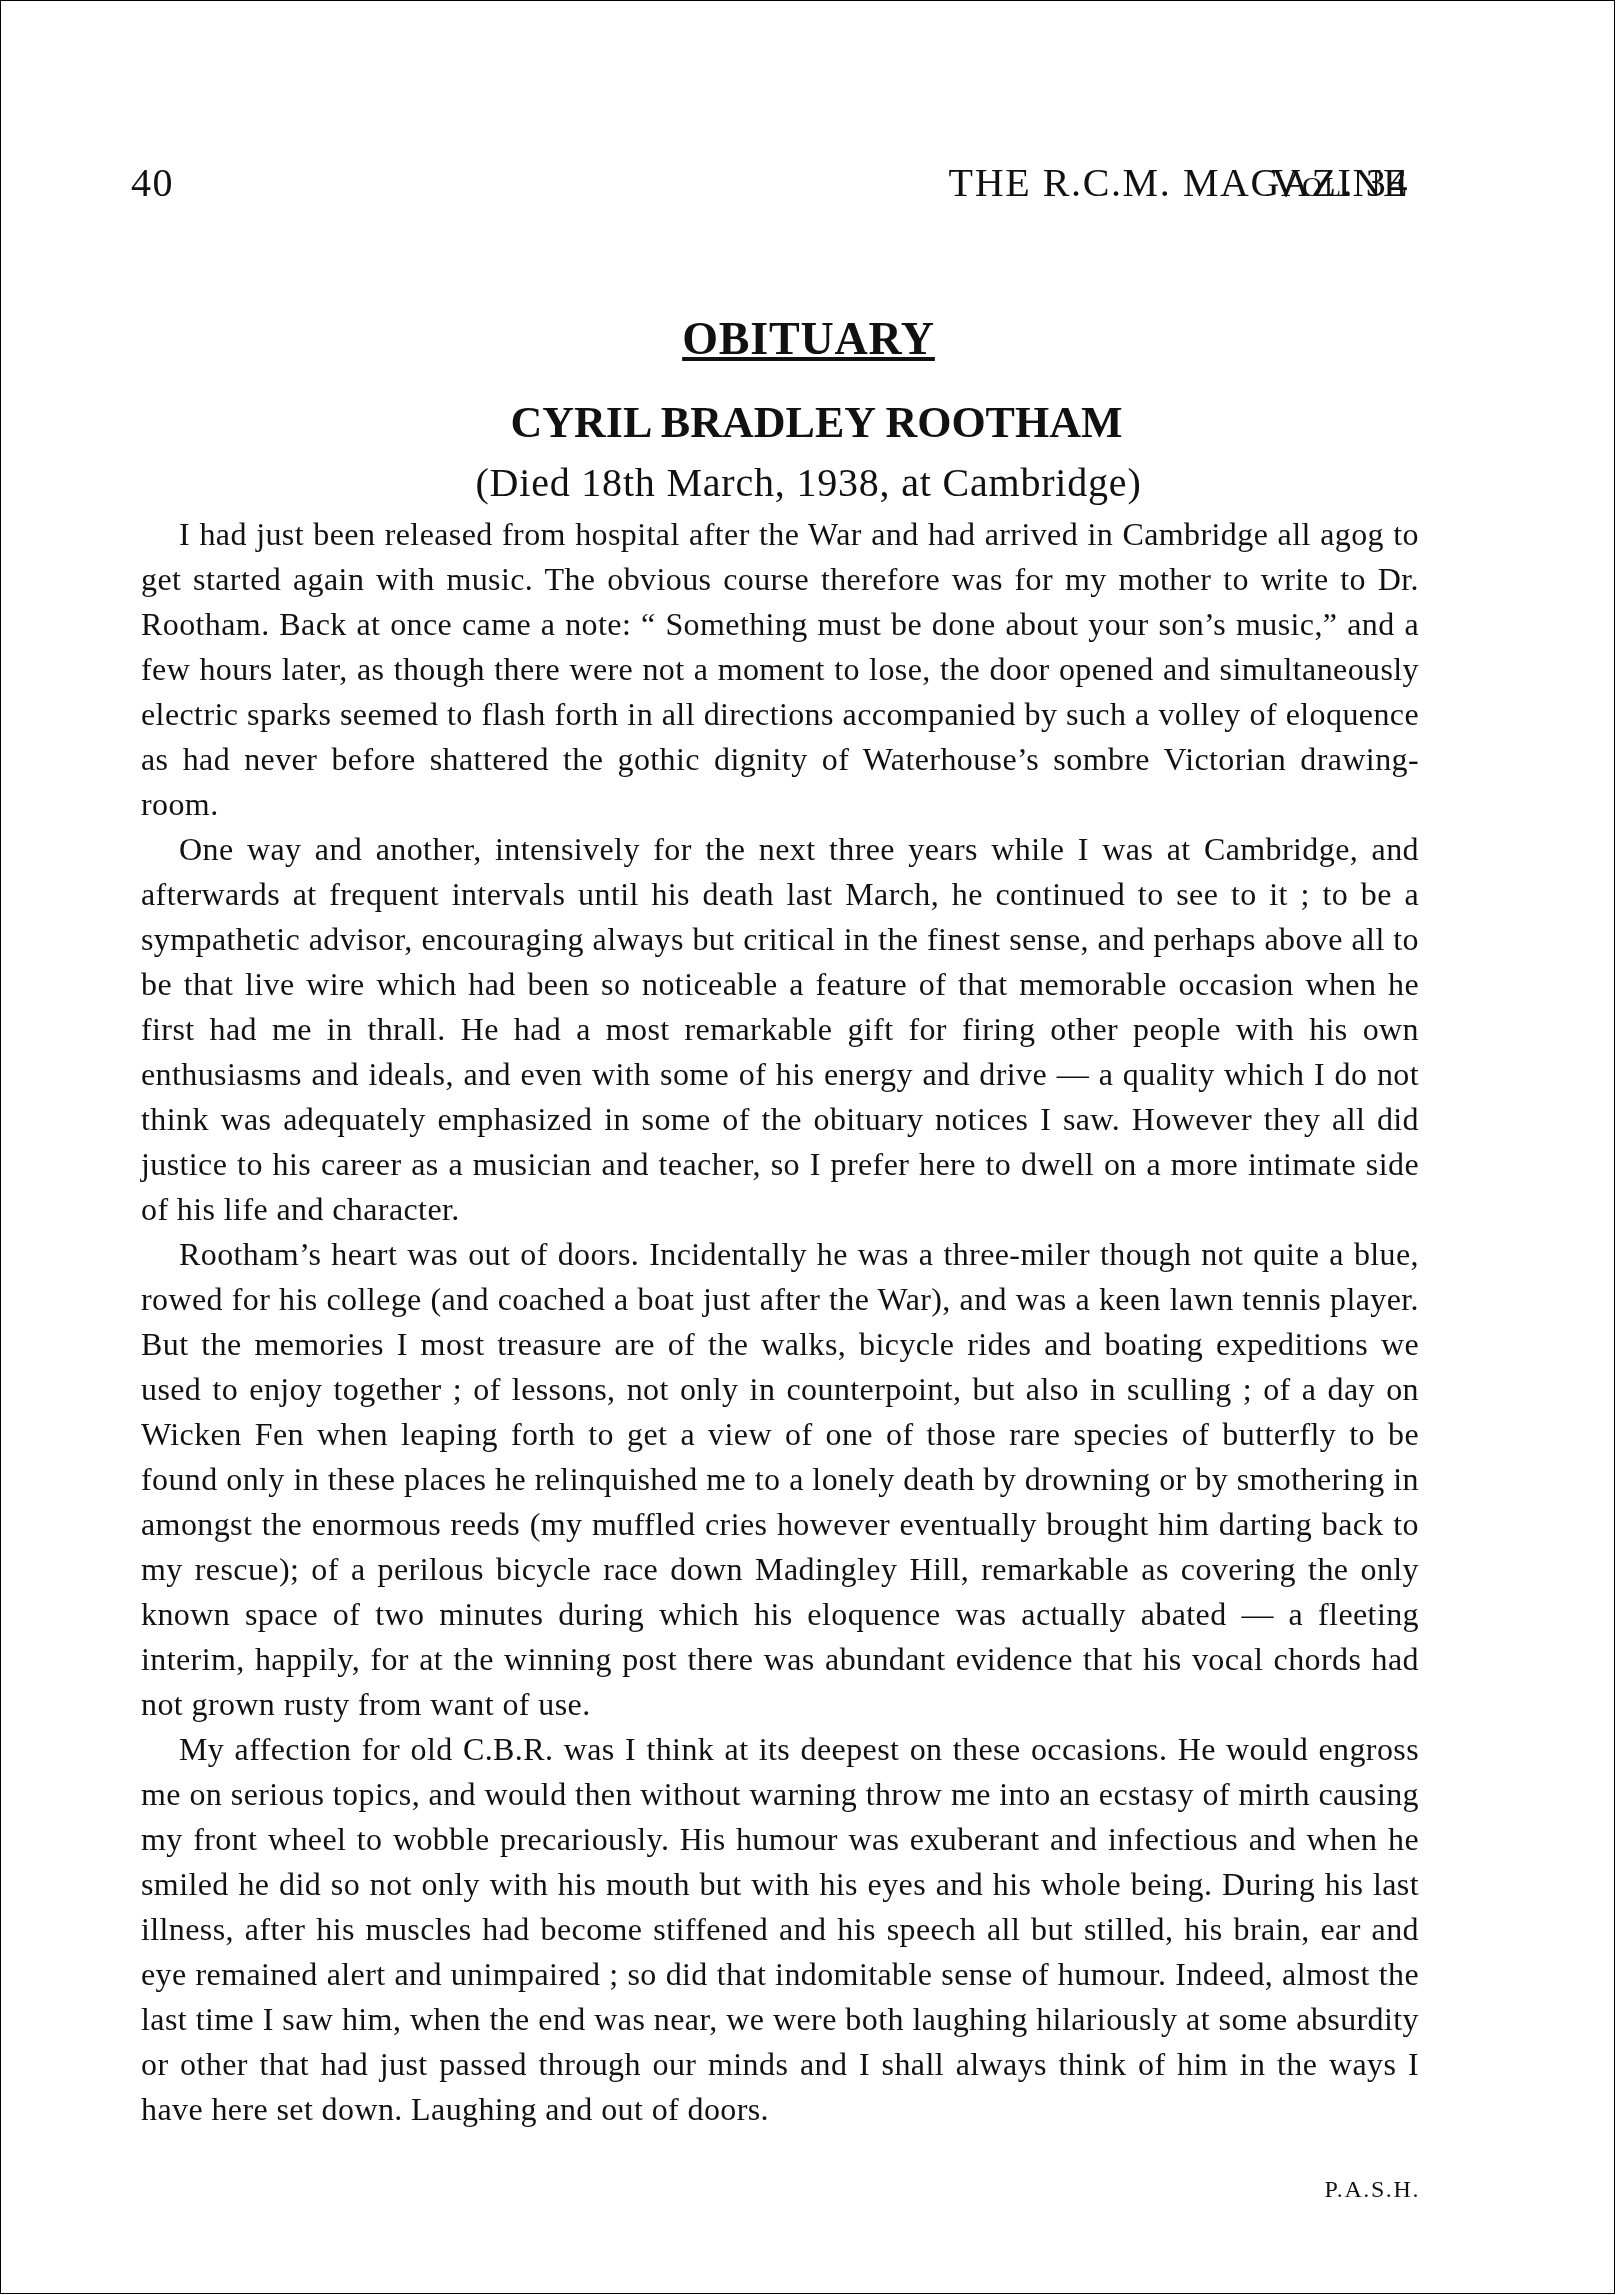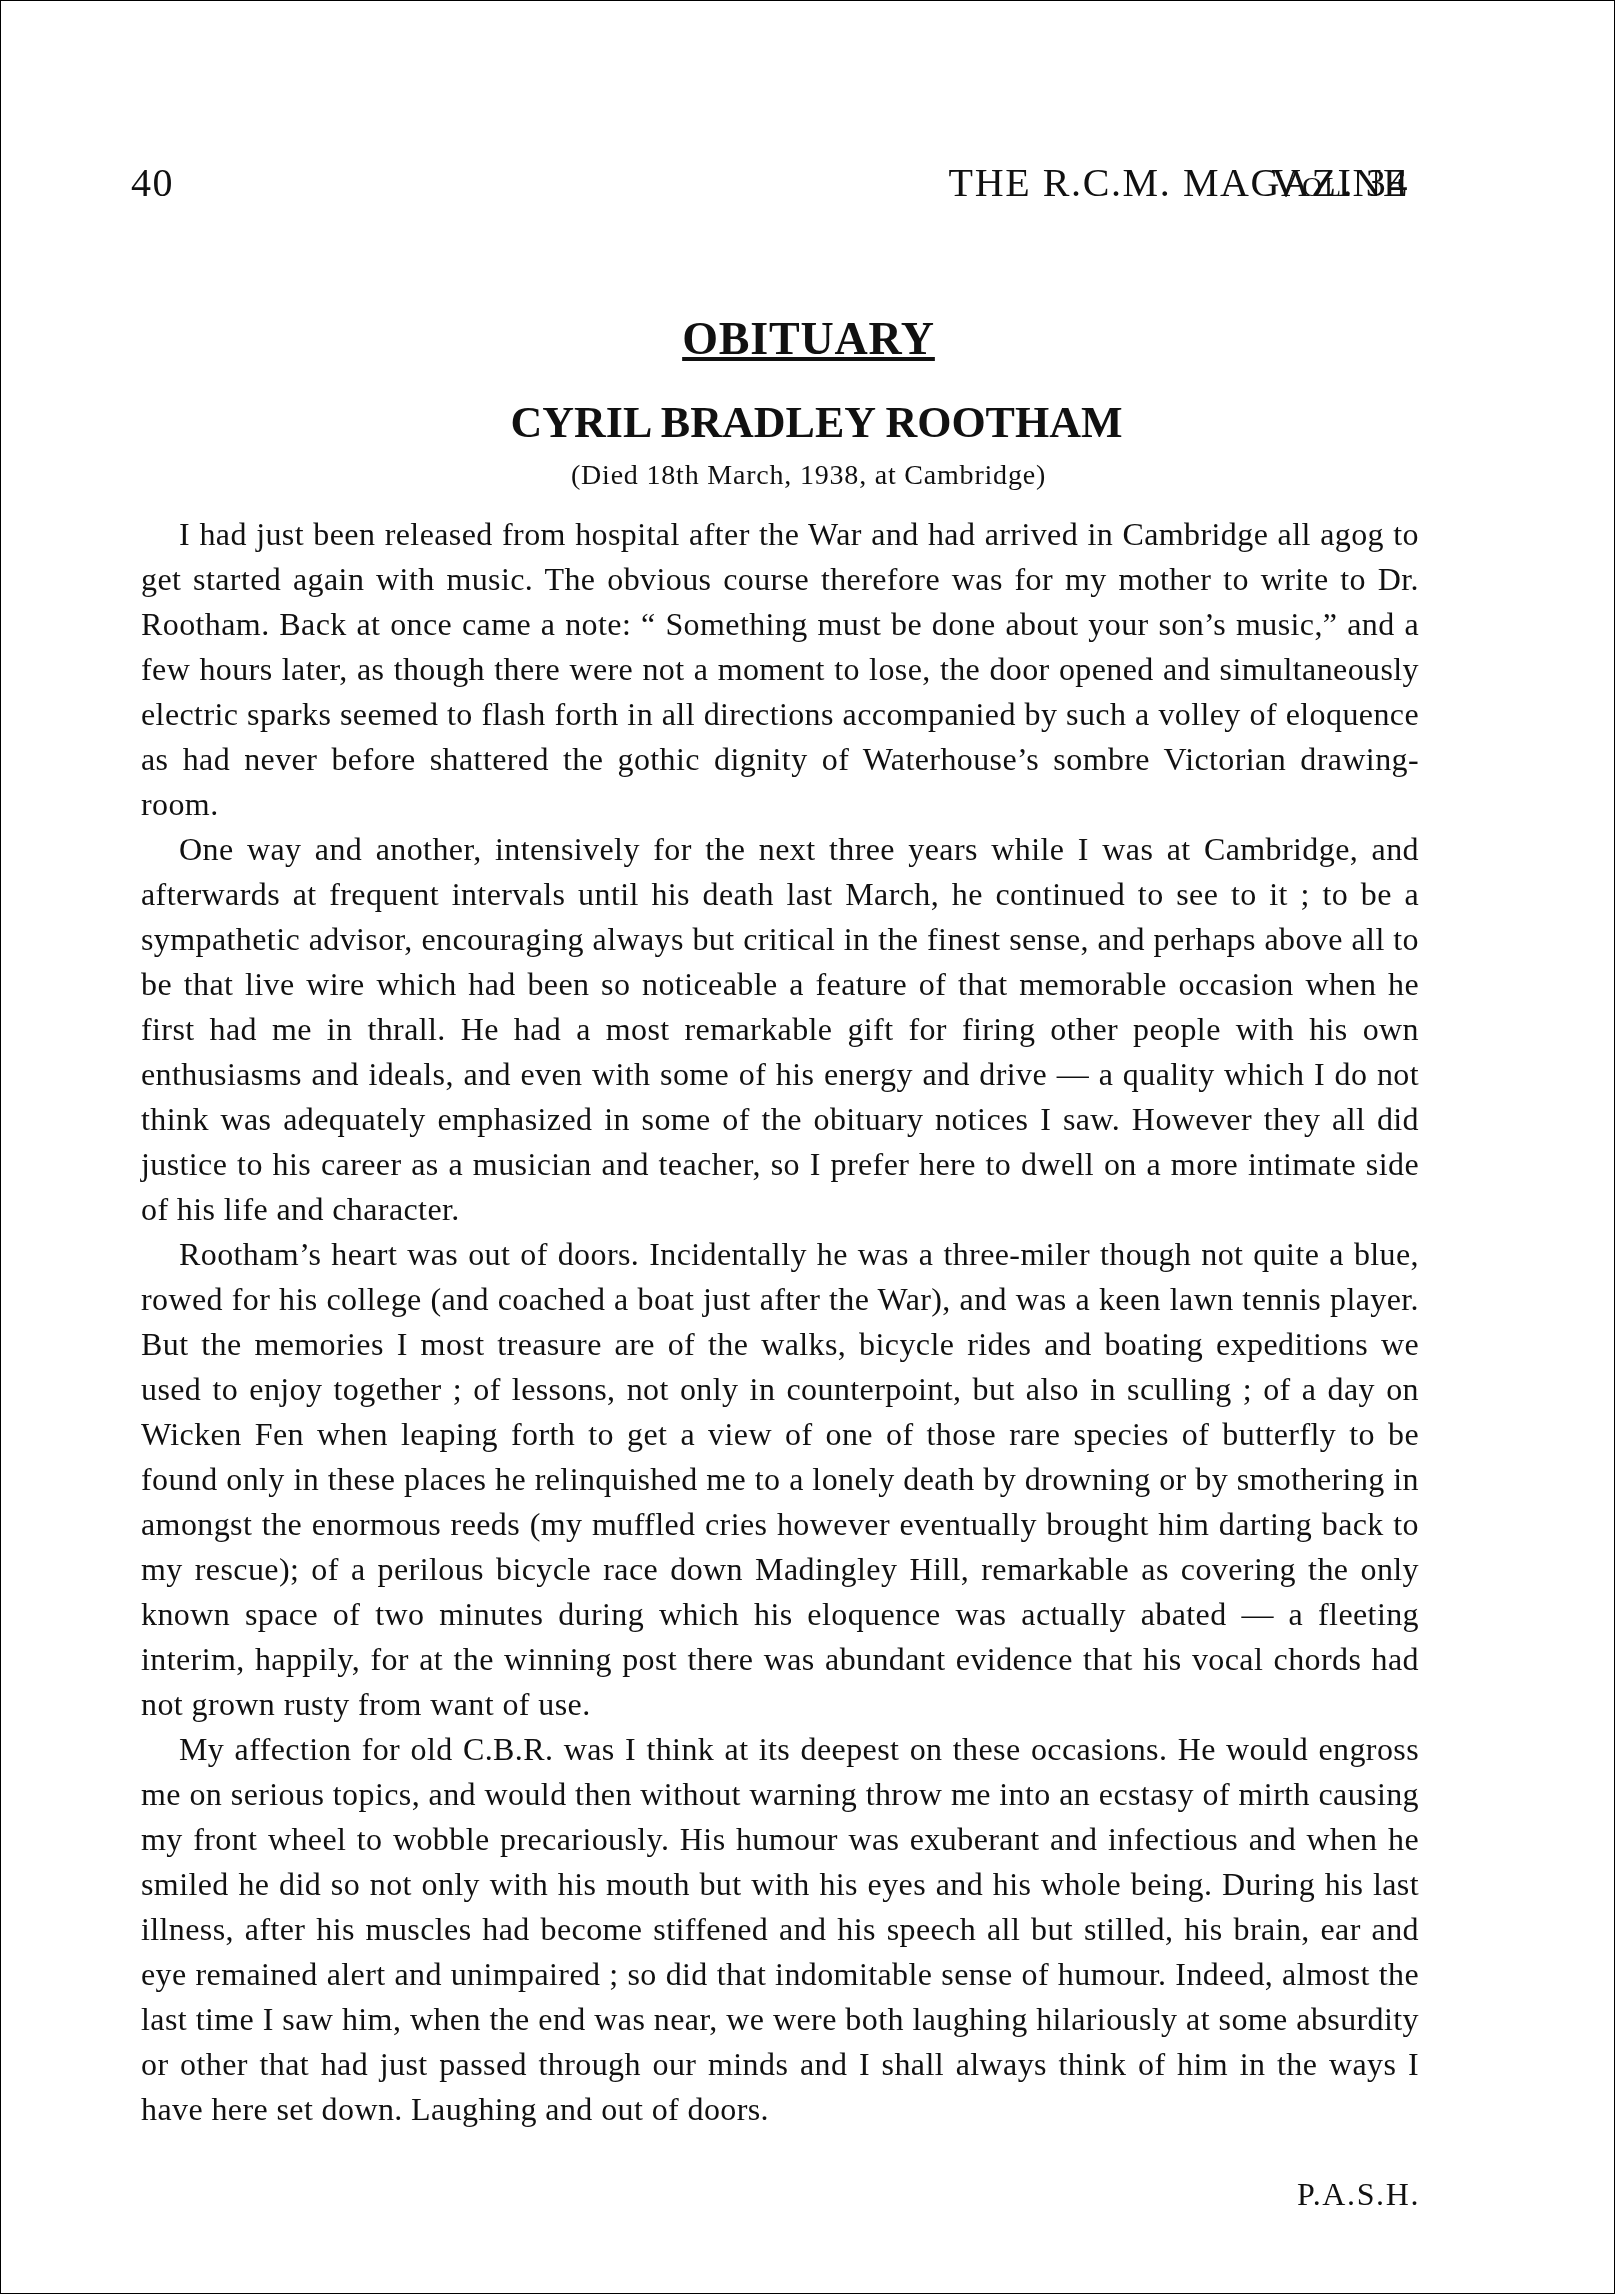--- a/index.html
+++ b/index.html
@@ -34,40 +34,40 @@
     .running-head .mag-title { position: absolute; left: 0; right: 0; top: 0; text-align: right; }
     .running-head .vol { position: absolute; right: 0; top: 0; font-variant: small-caps; }
     .heading {
       position: absolute;
       left: 0; right: 0;
       text-align: center;
       font-weight: bold;
     }
     .h-obituary { top: 312px; font-size: 46px; letter-spacing: 0.8px; text-decoration: underline; }
     .h-name { top: 397px; font-size: 44px; padding-left: 16px; }
-    .h-died { top: 459px; font-size: 28px; font-weight: normal; letter-spacing: 0.8px; }
+    .h-died { top: 459px; font-size: 40px; font-weight: normal; letter-spacing: 0.8px; }
     .body-text {
       position: absolute;
       top: 512px;
       left: 141px;
       width: 1278px;
       font-size: 32px;
       line-height: 45px;
       text-align: justify;
       letter-spacing: 0.4px;
     }
     .body-text p {
       margin: 0;
       text-indent: 38px;
     }
     .signature {
       position: absolute;
       top: 2176px;
       right: 197px;
-      font-size: 32px;
+      font-size: 24px;
       letter-spacing: 1.6px;
     }
   </style>
 </head>
 <body>
 
 <div class="frame"></div>
 
 <div class="running-head">
   <span class="page-num">40</span>

